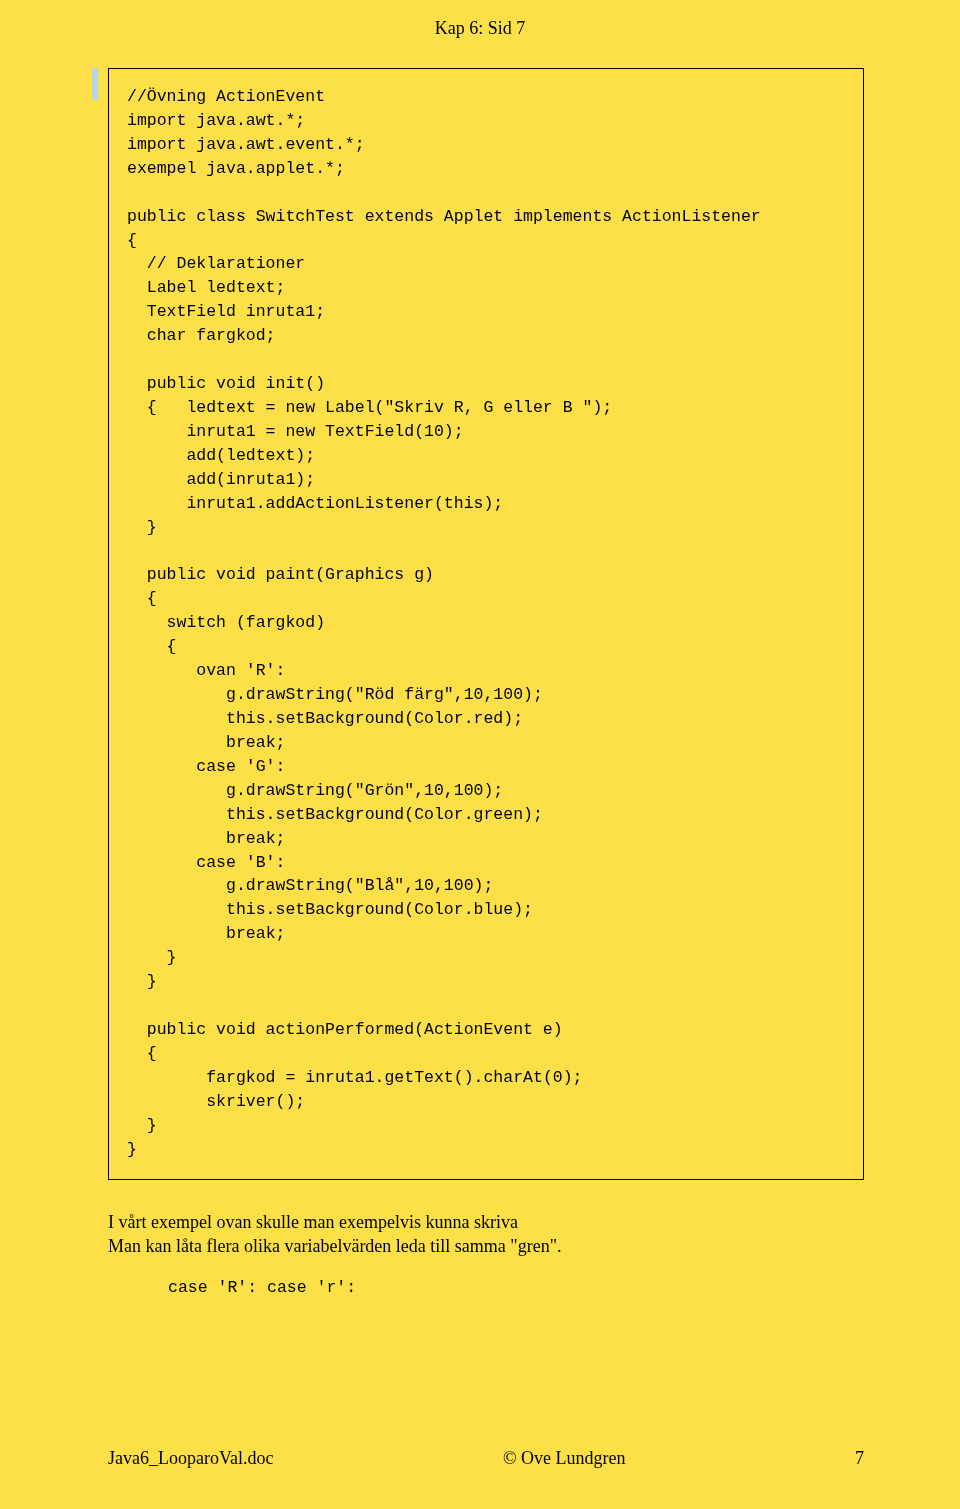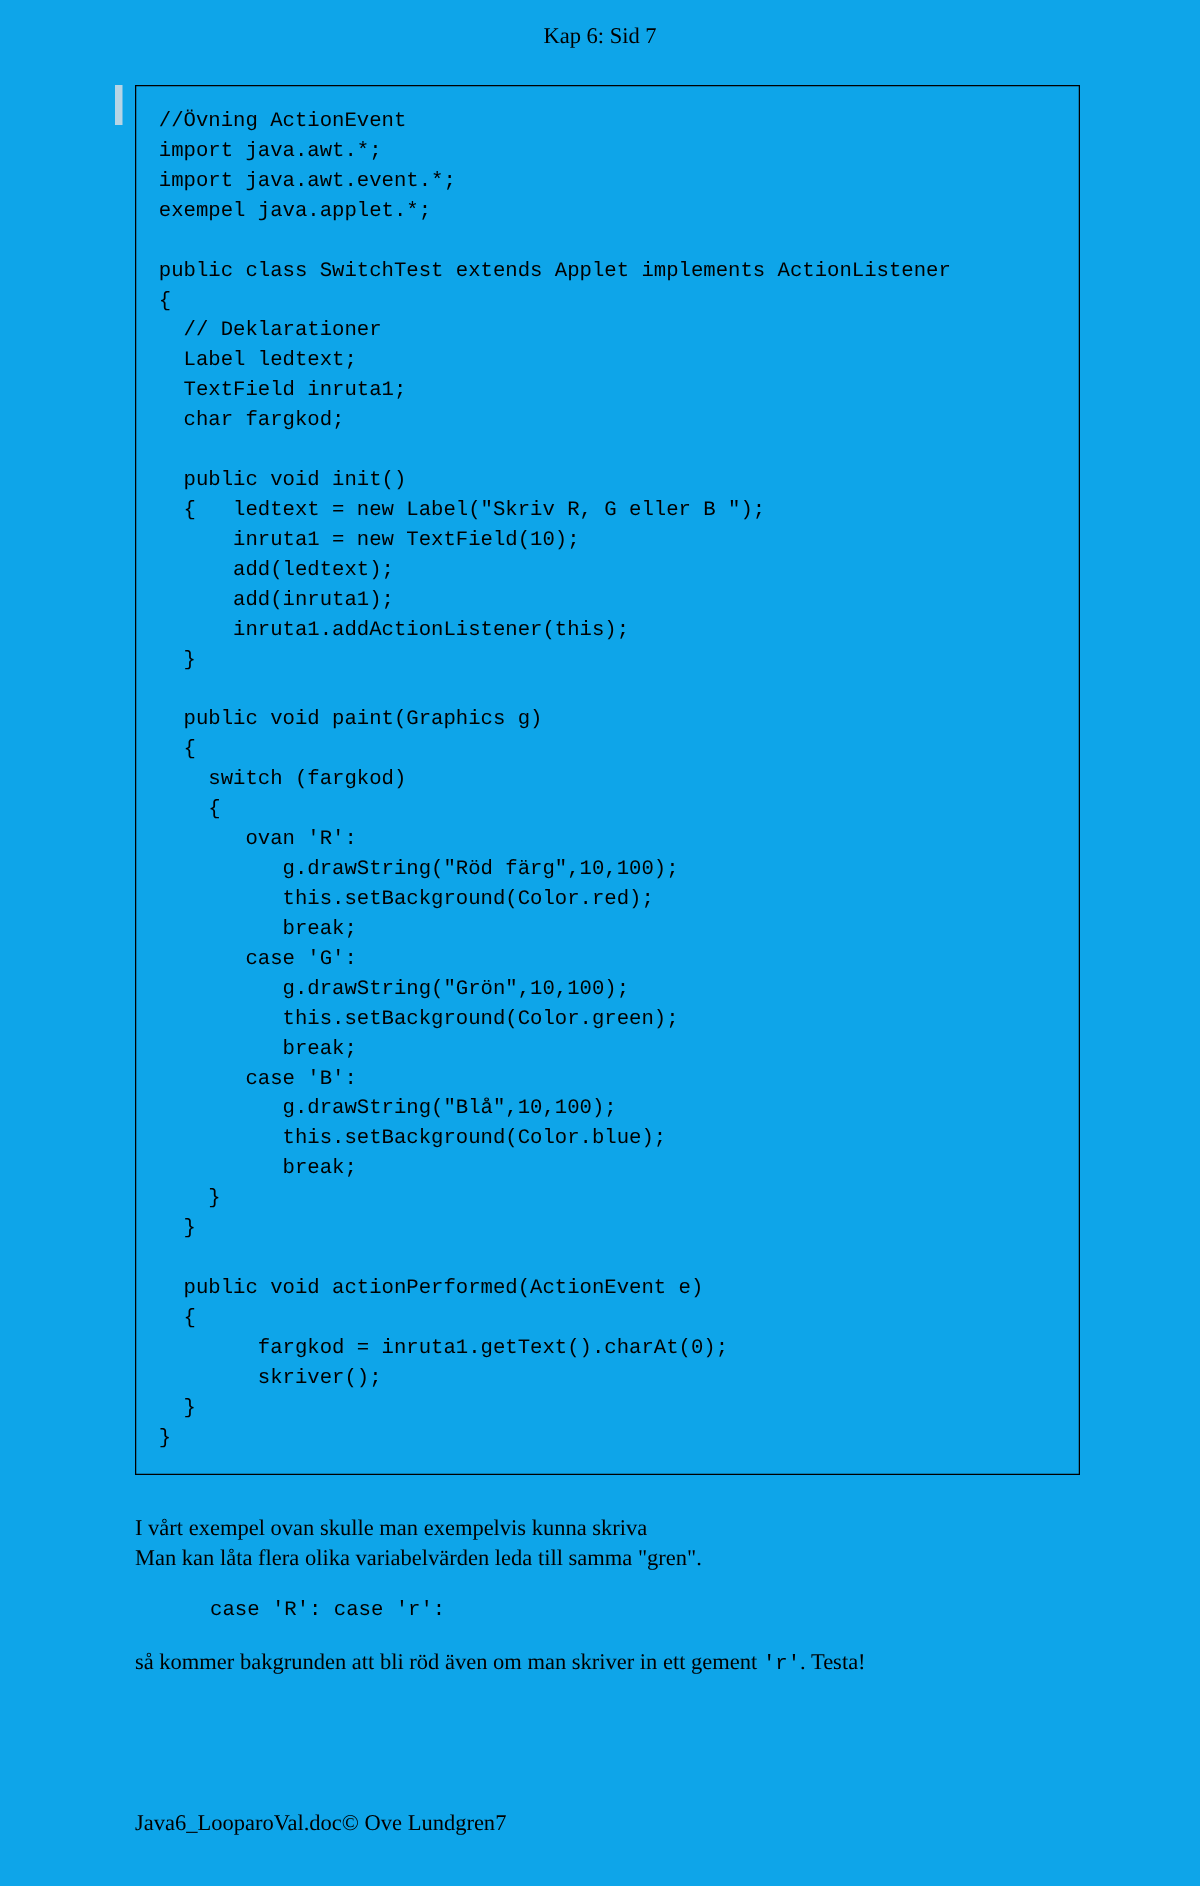--- a/index.html
+++ b/index.html
@@ -7,21 +7,21 @@
     padding: 0;
     background: #fff;
     font-family: "Times New Roman", Times, serif;
     color: #000;
     width: 960px;
   }
   .page {
     position: relative;
     width: 960px;
     height: 1509px;
-    background: #0ea5e9;
+    background: #fde047;
   }
   .header {
     text-align: center;
     font-size: 18px;
     padding-top: 18px;
     padding-bottom: 10px;
   }
   .left-guard {
     position: absolute;
     top: 68px;
@@ -61,20 +61,21 @@
     font-family: "Courier New", Courier, monospace;
     font-size: 16.5px;
   }
   .footer {
     position: absolute;
     bottom: 40px;
     left: 108px;
     width: 756px;
     font-size: 18px;
     display: flex;
+    justify-content: space-between;
     margin-top: 16px;
   }
 </style>
 </head>
 <body>
 
 <div class="page">
 
   <div class="header">Kap 6:  Sid 7</div>
 
@@ -123,23 +124,20 @@
 <span>  {</span>
 <span>        fargkod = inruta1.getText().</span><span class="b">charAt(0);</span>
 <span>        skriver();</span>
 <span>  }</span>
 <span>}</span></div>
 
   <div class="after-box">
     <div><span>I vårt exempel ovan skulle man exempelvis kunna skriva</span></div>
     <div><span>Man kan låta  flera olika variabelvärden  leda till samma "gren".</span></div>
     <div class="indent-mono">case 'R': case 'r':</div>
-    <div>
-      <span>så kommer bakgrunden att bli röd även om man skriver in ett gement </span><span class="mono-inline">'r'</span><span>.   Testa!</span>
-    </div>
   </div>
 
   <div class="footer">
     <span>Java6_LooparoVal.doc</span>
     <span>© Ove Lundgren</span>
     <span>7</span>
   </div>
 
 </div>
 

